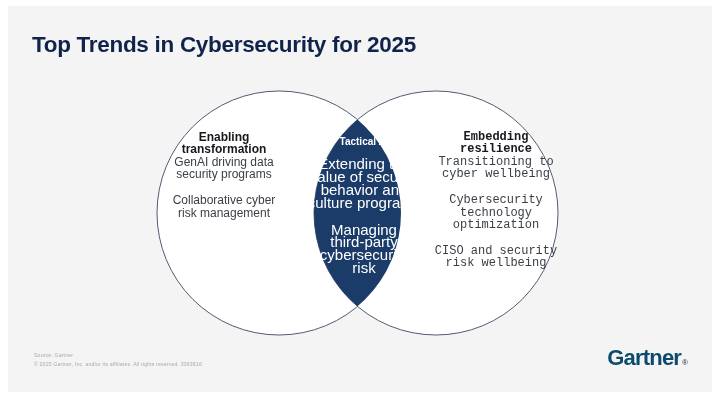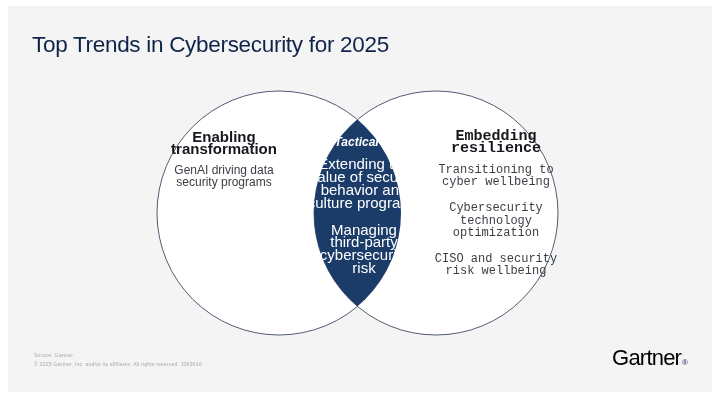--- a/index.html
+++ b/index.html
@@ -22,21 +22,21 @@
     height: 386px;
     background: #f4f4f4;
     overflow: hidden;
   }
 
   #title {
     position: absolute;
     left: 24px;
     top: 26px;
     font-size: 22.5px;
-    font-weight: normal;
+    font-weight: bold;
     letter-spacing: -0.3px;
     color: #10234b;
     white-space: nowrap;
   }
 
   
   #venn {
     position: absolute;
     left: 0px;
     top: 0px;
@@ -48,25 +48,25 @@
     left: 0;
     top: 0;
   }
 
   .venn-text {
     position: absolute;
     text-align: center;
   }
 
   .grp-heading {
-    font-size: 15px;
+    font-size: 12px;
     font-weight: bold;
     line-height: 12.4px;
     color: #15181c;
-    margin-bottom: 8px;
+    margin-bottom: 0;
     white-space: pre-line;
   }
   .grp-item {
     font-size: 12px;
     line-height: 12.6px;
     color: #3a3f45;
     margin-bottom: 13px;
     white-space: pre-line;
   }
   .grp-item:last-child { margin-bottom: 0; }
@@ -83,23 +83,22 @@
     font-family: Liberation Mono, monospace;
   }
 
   #center-group {
     left: 297px;
     top: 130px;
     width: 118px;
   }
   #center-group .grp-heading {
     color: #ffffff;
-    font-size: 12px;
+    font-size: 10px;
     margin-bottom: 10px;
-    font-style: italic;
   }
   #center-group .grp-item {
     color: #ffffff;
     font-size: 15px;
     line-height: 12.8px;
     margin-bottom: 14px;
   }
 
   
   #footer-source {
@@ -123,23 +122,23 @@
 
   #logo {
     position: absolute;
     right: 24px;
     top: 341px;
     display: flex;
     align-items: flex-start;
   }
   #logo-word {
     font-size: 22px;
-    font-weight: normal;
+    font-weight: bold;
     letter-spacing: -0.8px;
-    color: #000000;
+    color: #0c4a6e;
     line-height: 22px;
   }
   #logo-mark {
     font-size: 8px;
     color: #16264d;
     margin-left: 1px;
     margin-top: 11px;
   }
 </style>
 </head>
@@ -161,20 +160,22 @@
       <g clip-path="url(#clip-left)">
         <circle cx="428" cy="207" r="122" fill="#1b3c69"></circle>
       </g>
     </svg>
 
     <div class="venn-text" id="left-group">
       <div class="grp-heading">Enabling
 transformation</div>
       <div class="grp-item">GenAI driving data
 security programs</div>
+      <div class="grp-item">Collaborative cyber
+risk management</div>
     </div>
 
     <div class="venn-text" id="center-group">
       <div class="grp-heading">Tactical AI</div>
       <div class="grp-item">Extending the
 value of security
 behavior and
 culture programs</div>
       <div class="grp-item">Managing
 third-party

